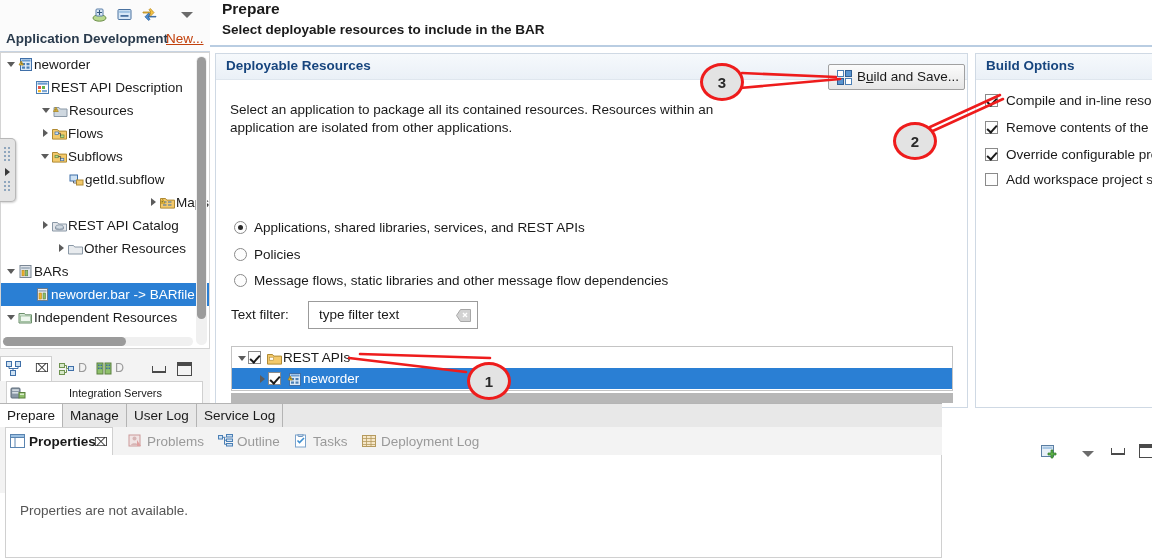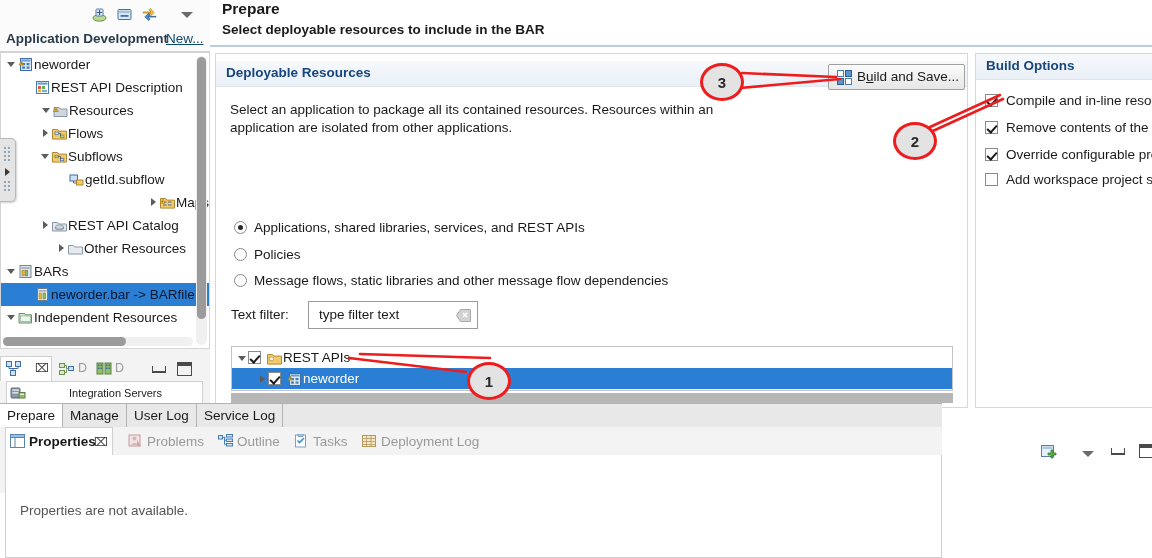--- a/index.html
+++ b/index.html
@@ -33,34 +33,34 @@
   #nav-title-bar {
     position: absolute; left: 0; top: 27px; width: 210px; height: 24px;
     background: #fbfbfb; border-bottom: 1px solid #c8d4e2;
   }
   #nav-title {
     position: absolute; left: 6px; top: 4px;
     font-weight: bold; font-size: 13.5px; color: #2a3b4d;
   }
   #nav-new-link {
     position: absolute; left: 166px; top: 4px;
-    font-size: 13.5px; color: #0c4a6e; text-decoration: underline;
+    font-size: 13.5px; color: #c2410c; text-decoration: underline;
     cursor: pointer;
   }
 
   #nav-tree-panel {
     position: absolute; left: 0; top: 52px; width: 210px; height: 297px;
     background: #ffffff; border: 1px solid #d4d4d4; box-sizing: border-box;
     overflow: hidden;
   }
   .tree-row {
     position: relative; height: 23px; line-height: 23px;
     white-space: nowrap; font-size: 13.5px;
   }
-  .tree-row.selected { background: #2a7fd4; color: #0f172a; }
+  .tree-row.selected { background: #2a7fd4; color: #ffffff; }
   .twisty {
     display: inline-block; width: 11px; height: 23px;
     vertical-align: top; position: relative;
   }
   .twisty.down::before {
     content: ""; position: absolute; left: 1px; top: 9px;
     border-left: 4.5px solid transparent; border-right: 4.5px solid transparent;
     border-top: 5px solid #5c5c5c;
   }
   .twisty.right::before {
@@ -167,21 +167,21 @@
     position: absolute; left: 0px; top: 45px; width: 942px; height: 2px;
     background: #b9cde2;
   }
 
   
   #deployable-group {
     position: absolute; left: 5px; top: 53px; width: 753px; height: 355px;
     background: #ffffff; border: 1px solid #cfd9e4; box-sizing: border-box;
   }
   #deployable-group-header {
-    position: absolute; left: 0; top: 7px; width: 751px; height: 25px;
+    position: absolute; left: 0; top: 0; width: 751px; height: 25px;
     background: linear-gradient(#f6f9fc, #eaf0f7);
     border-bottom: 1px solid #dfe6ee;
   }
   #deployable-group-title {
     position: absolute; left: 10px; top: 4px;
     font-size: 13.5px; font-weight: bold; color: #17457e;
   }
   #build-save-button {
     position: absolute; left: 828px; top: 64px; width: 137px; height: 26px;
     background: linear-gradient(#fbfbfb, #e6e6e6);

